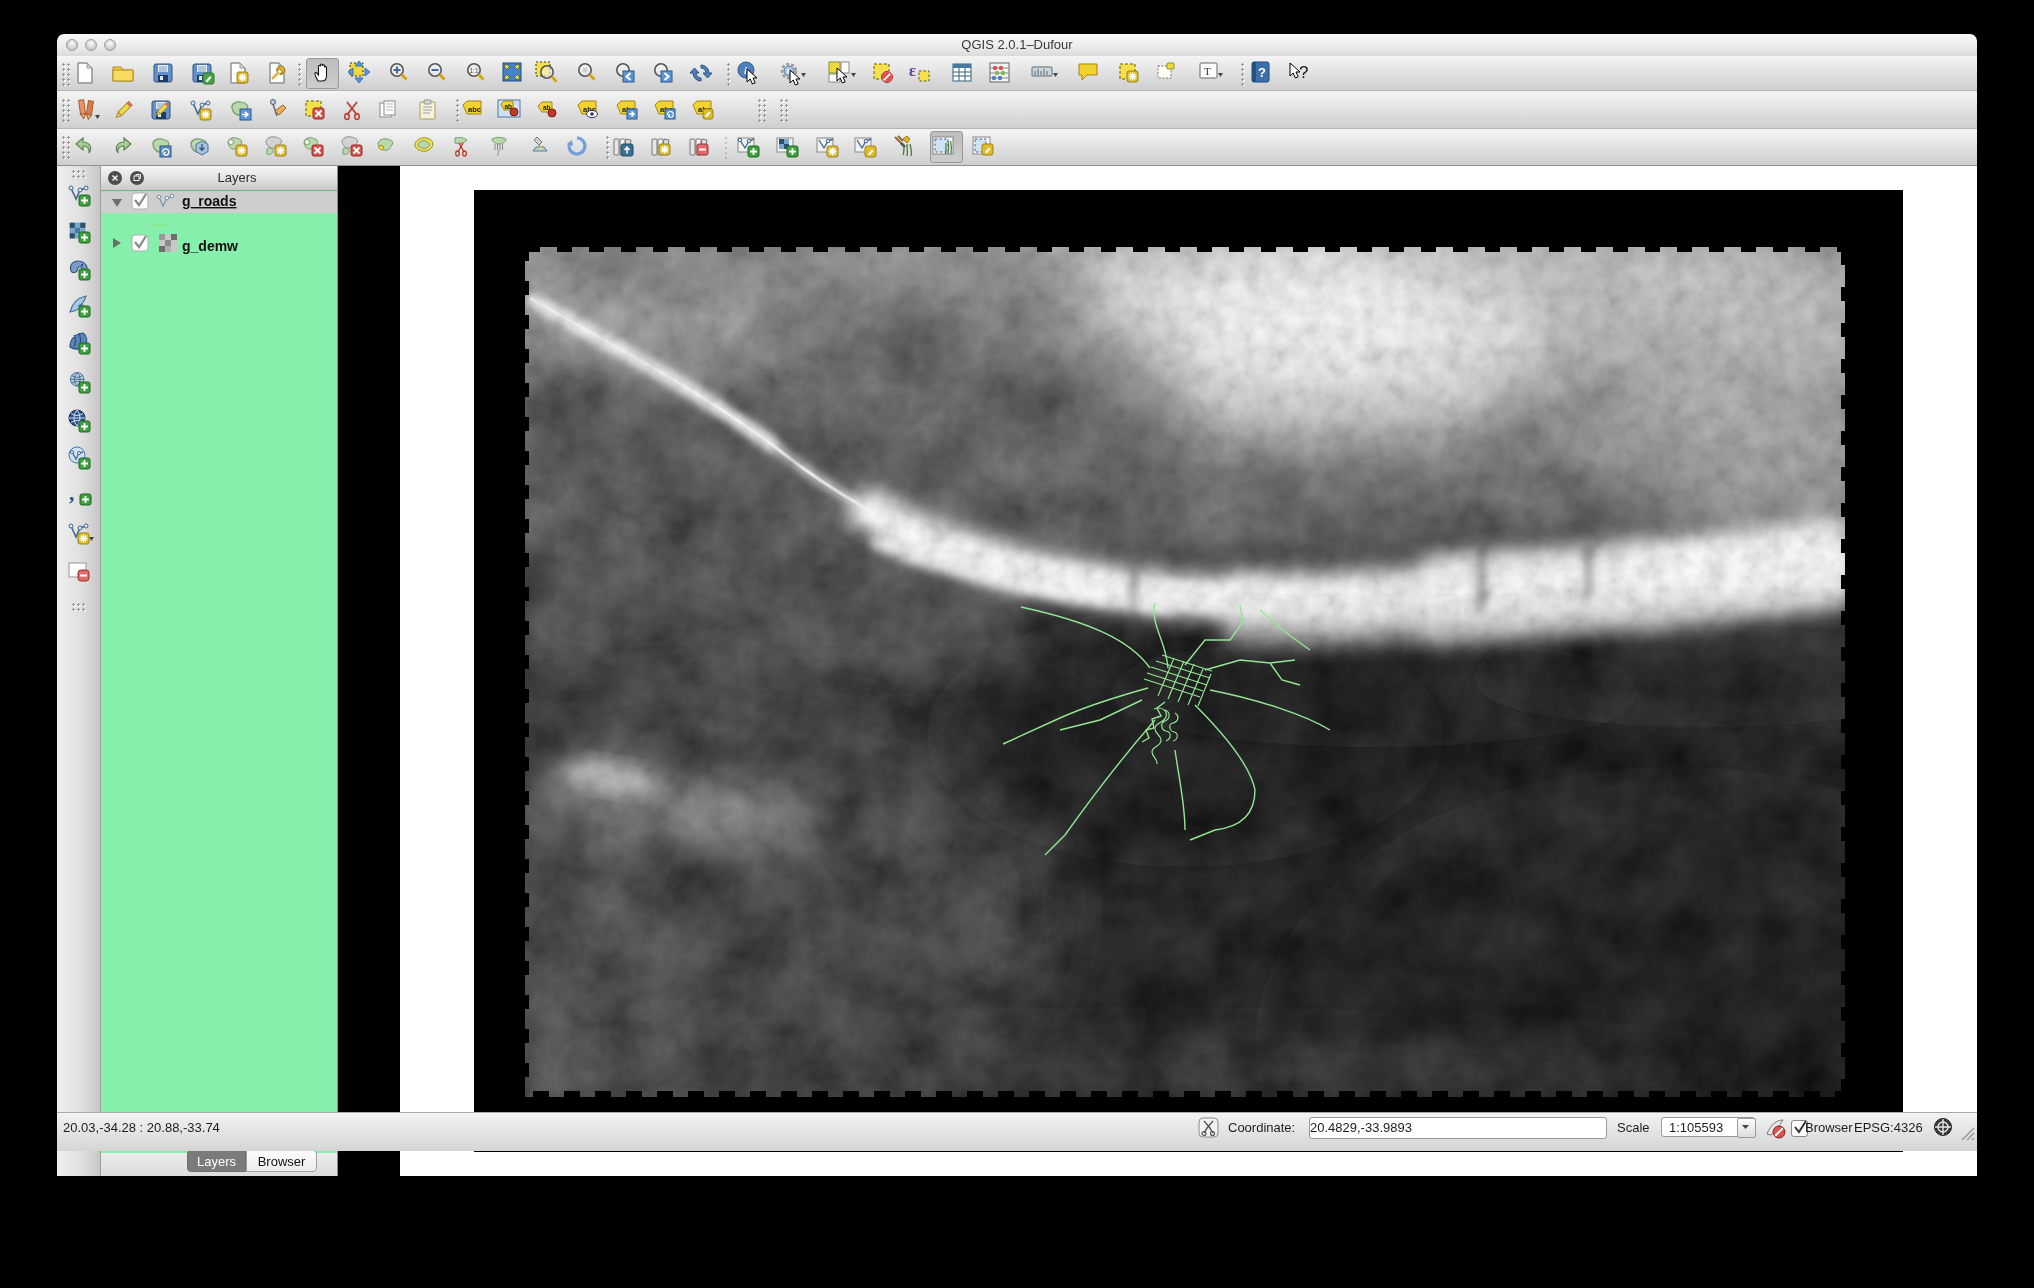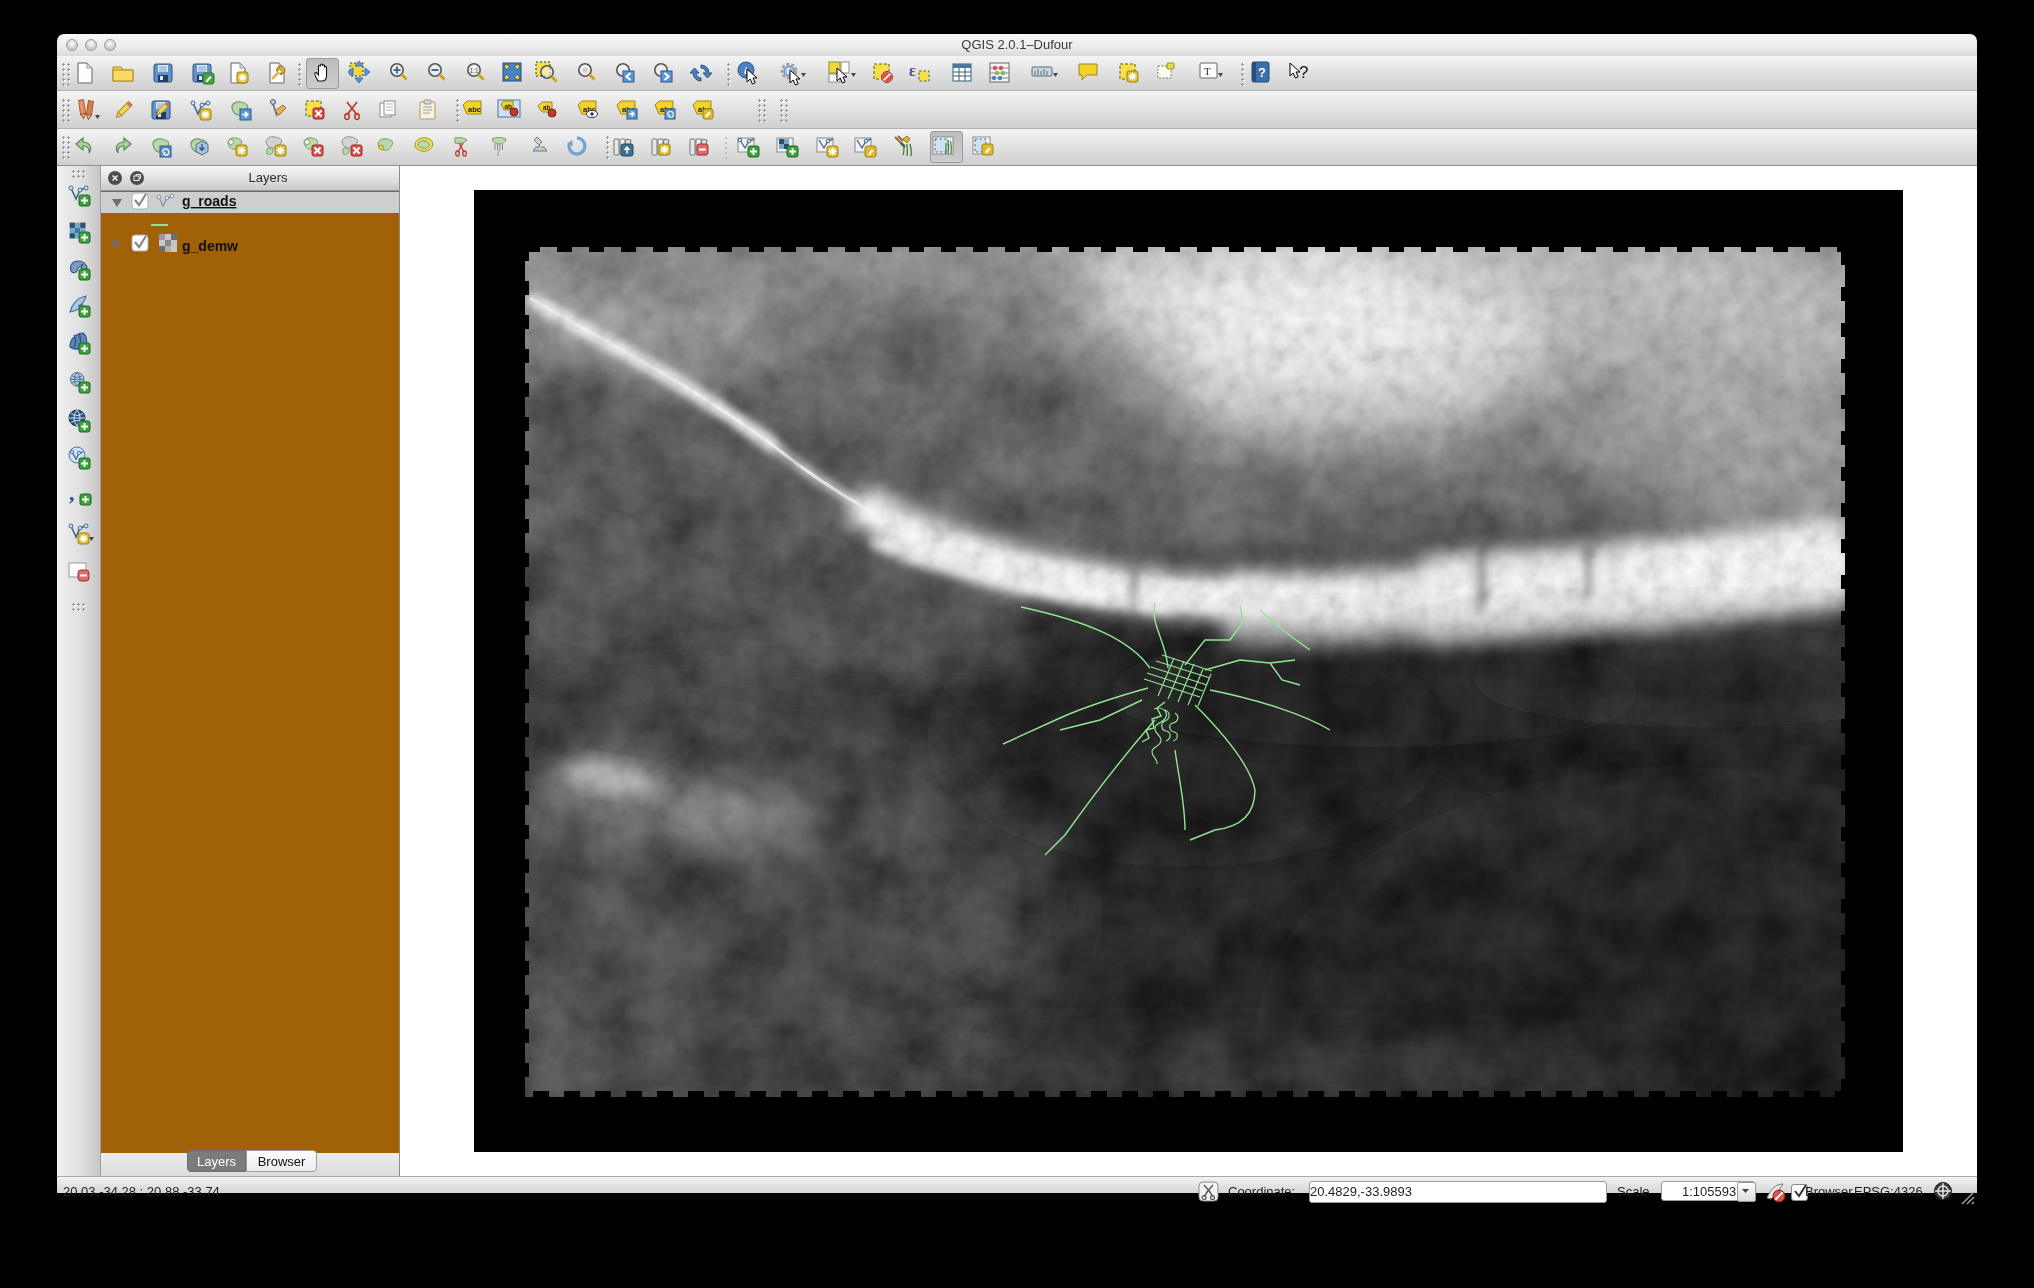--- a/index.html
+++ b/index.html
@@ -5,30 +5,30 @@
 html,body{margin:0;padding:0;width:2034px;height:1288px;background:#000;font-family:"Liberation Sans",sans-serif;overflow:hidden}
 .abs{position:absolute}
 #titlebar{left:57px;top:34px;width:1920px;height:35px;background:linear-gradient(#f7f7f7,#ededed 35%,#c7c7c7 95%,#b2b2b2);border-radius:7px 7px 0 0;border-bottom:1px solid #8f8f8f;box-sizing:border-box}
 .tl{position:absolute;top:4.5px;width:12px;height:12px;border-radius:50%;background:radial-gradient(circle at 50% 35%,#fdfdfd,#cfcfcf 60%,#b5b5b5);border:1px solid #9b9b9b;box-sizing:border-box}
 #title{position:absolute;left:0;top:0;width:100%;text-align:center;font-size:13px;line-height:21px;color:#393939}
 .toolrow{left:57px;width:1920px;background:linear-gradient(#f5f5f5,#e3e3e3 45%,#cfcfcf);border-bottom:1px solid #b4b4b4;box-sizing:border-box}
 #row1{top:56px;height:35px}
 #row2{top:91px;height:38px}
 #row3{top:129px;height:37px;border-bottom:1px solid #909090}
 #lefttb{left:57px;top:166px;width:44px;height:1010px;background:linear-gradient(90deg,#f0f0f0,#dedede 60%,#c6c6c6);border-right:1px solid #9f9f9f;box-sizing:border-box}
-#panel{left:101px;top:166px;width:299px;height:1010px;background:#a16207;border-right:1px solid #8d8d8d;box-sizing:border-box}
+#panel{left:101px;top:166px;width:237px;height:1010px;background:#86efac;border-right:1px solid #8d8d8d;box-sizing:border-box}
 #phead{position:absolute;left:0;top:0;width:100%;height:25px;background:linear-gradient(#f6f6f6,#dedede 60%,#c9c9c9);border-bottom:1px solid #9a9a9a;box-sizing:border-box}
 #phead .ttl{position:absolute;width:100%;text-align:center;text-indent:36px;font-size:13px;line-height:24px;color:#2c2c2c}
 .pbtn{position:absolute;top:5px;width:14px;height:14px;border-radius:50%;background:#4d4d4d}
 #groads{position:absolute;left:0;top:26px;width:100%;height:21px;background:#cecece}
 #tabstrip{position:absolute;left:0;top:987px;width:100%;height:23px;background:linear-gradient(#ececec,#dcdcdc)}
 .tab{position:absolute;top:-3px;height:22px;font-size:13px;line-height:21px;text-align:center;box-sizing:border-box}
 #canvas{left:400px;top:166px;width:1577px;height:1010px;background:#fff}
 #map{left:474px;top:190px;width:1429px;height:962px;background:#000}
-#statusbar{left:57px;top:1176px;width:1920px;height:17px;background:linear-gradient(#f3f3f3,#e2e2e2 55%,#d5d5d5);border-top:1px solid #a8a8a8;box-sizing:border-box;font-size:13px;color:#1e1e1e}
+#statusbar{left:57px;top:1112px;width:1920px;height:39px;background:linear-gradient(#f3f3f3,#e2e2e2 55%,#d5d5d5);border-top:1px solid #a8a8a8;box-sizing:border-box;font-size:13px;color:#1e1e1e}
 .dots{background-image:radial-gradient(circle,#9a9a9a 1px,rgba(0,0,0,0) 1.3px),radial-gradient(circle,#fdfdfd 1px,rgba(0,0,0,0) 1.3px);background-size:5px 5px,5px 5px;background-position:0 0,1px 1px}
 .pressed{position:absolute;background:linear-gradient(#bdbdbd,#cdcdcd);border:1px solid #9a9a9a;border-radius:3px;box-sizing:border-box}
 </style>
 </head>
 <body>
 <svg width="0" height="0" style="position:absolute">
 <defs>
 <g id="i-page">
         <path d="M5,2 h9 l5,5 v15 H5 z" fill="#fdfdfd" stroke="#9a9a9a"></path>
         <path d="M14,2 l5,5 h-5 z" fill="#d9d9d9" stroke="#9a9a9a"></path>
@@ -779,21 +779,21 @@
   <span style="position:absolute;left:6px;top:7px">20.03,-34.28 : 20.88,-33.74</span>
   <svg width="24" height="24" style="position:absolute;left:1140px;top:3px">
       <rect x="2" y="2" width="19" height="19" rx="4" fill="#f2f2f2" stroke="#8a8a8a"></rect>
       <path d="M7,5 C11,9 14,13 16,17 M16,5 C12,9 9,13 7,17" stroke="#555" stroke-width="1.4" fill="none"></path>
       <circle cx="7" cy="17.5" r="2" fill="none" stroke="#555" stroke-width="1.2"></circle>
       <circle cx="15.5" cy="17.5" r="2" fill="none" stroke="#555" stroke-width="1.2"></circle>
     </svg>
   <span style="position:absolute;left:1171px;top:7px">Coordinate:</span>
   <div style="position:absolute;left:1252px;top:4px;width:296px;height:20px;background:#fff;border:1px solid #9a9a9a;border-radius:3px;text-align:left;line-height:20px;font-size:13px">20.4829,-33.9893</div>
   <span style="position:absolute;left:1560px;top:7px">Scale</span>
-  <div style="position:absolute;left:1604px;top:4px;width:94px;height:20px;background:#fff;border:1px solid #9a9a9a;border-radius:3px;font-size:13px;line-height:20px;padding-left:20px;box-sizing:border-box">1:105593</div>
+  <div style="position:absolute;left:1604px;top:4px;width:94px;height:20px;background:#fff;border:1px solid #9a9a9a;border-radius:3px;font-size:13px;line-height:20px;padding-left:7px;box-sizing:border-box">1:105593</div>
   <div style="position:absolute;left:1680px;top:5px;width:17px;height:18px;background:linear-gradient(#fdfdfd,#dcdcdc);border:1px solid #9a9a9a;border-radius:2px"><svg width="15" height="16">
         <path d="M4,6 l3.5,4 3.5,-4" fill="#444"></path>
       </svg></div>
   <svg width="24" height="24" style="position:absolute;left:1706px;top:3px">
       <path d="M4,18 C8,8 14,4 20,4 C16,10 12,16 8,19 z" fill="#e8e8e8" stroke="#777"></path>
       <circle cx="16" cy="16" r="6" fill="#d9534f"></circle>
       <path d="M12,20 l8,-8" stroke="#fff" stroke-width="1.8"></path>
       <circle cx="16" cy="16" r="6" fill="none" stroke="#8a1f1a"></circle>
     </svg>
   <div style="position:absolute;left:1734px;top:7px;width:15px;height:15px;background:#fdfdfd;border:1px solid #8a8a8a;border-radius:3px">

